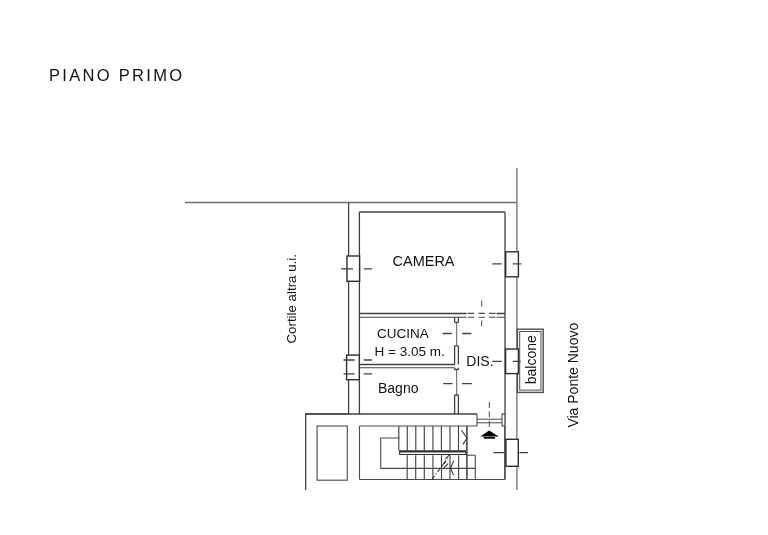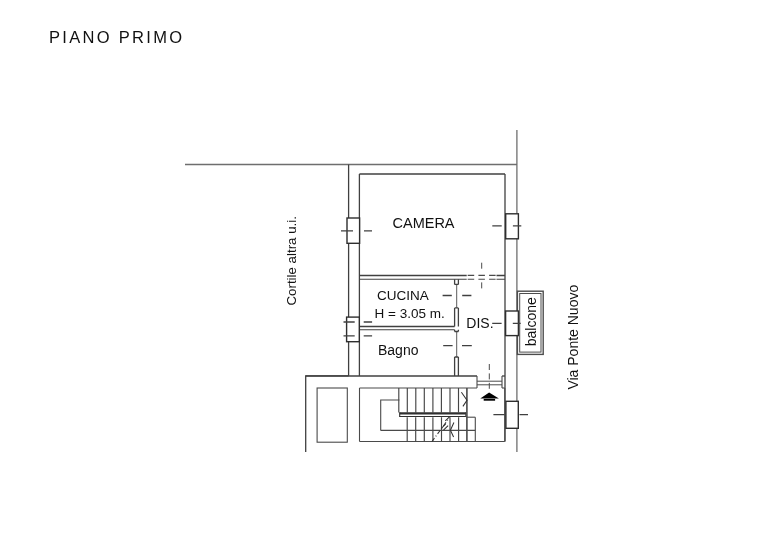--- a/index.html
+++ b/index.html
@@ -1,17 +1,17 @@
 <!DOCTYPE html>
 <html><head>
 <meta charset="utf-8">
 <style>
   html,body{margin:0;padding:0;background:#ffffff;}
   .page{position:relative;width:768px;height:452px;background:#ffffff;overflow:hidden;
-        font-family:"Liberation Sans", sans-serif;}
+        font-family:"Liberation Sans", sans-serif;margin-top:38px;}
   svg{position:absolute;left:0;top:0;}
   text{font-family:"Liberation Sans", sans-serif;fill:#111111;}
 </style>
 </head>
 <body>
 <div class="page">
 <svg width="768" height="535" viewBox="0 0 768 535">
 
   <text x="49" y="43.3" font-size="16.5" letter-spacing="2.3" fill="#1c1c1c">PIANO PRIMO</text>
 

